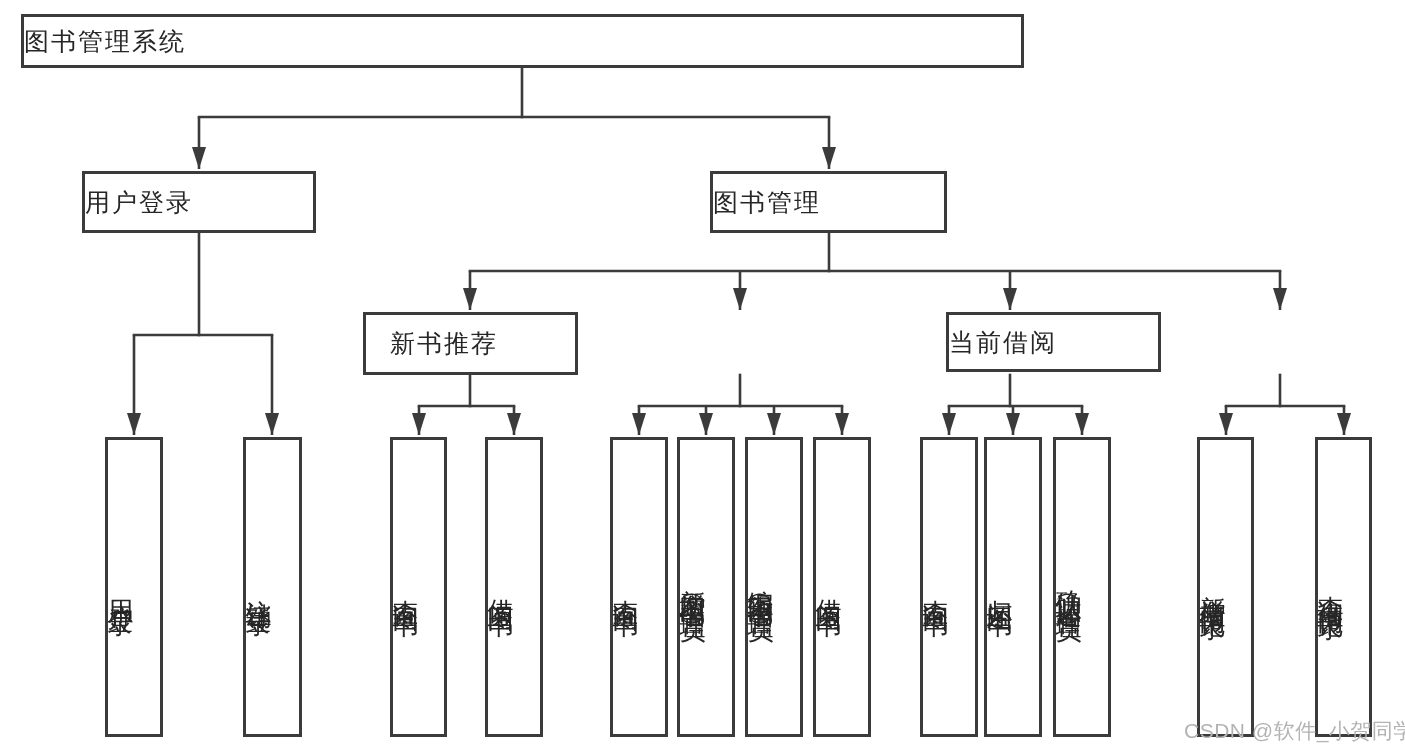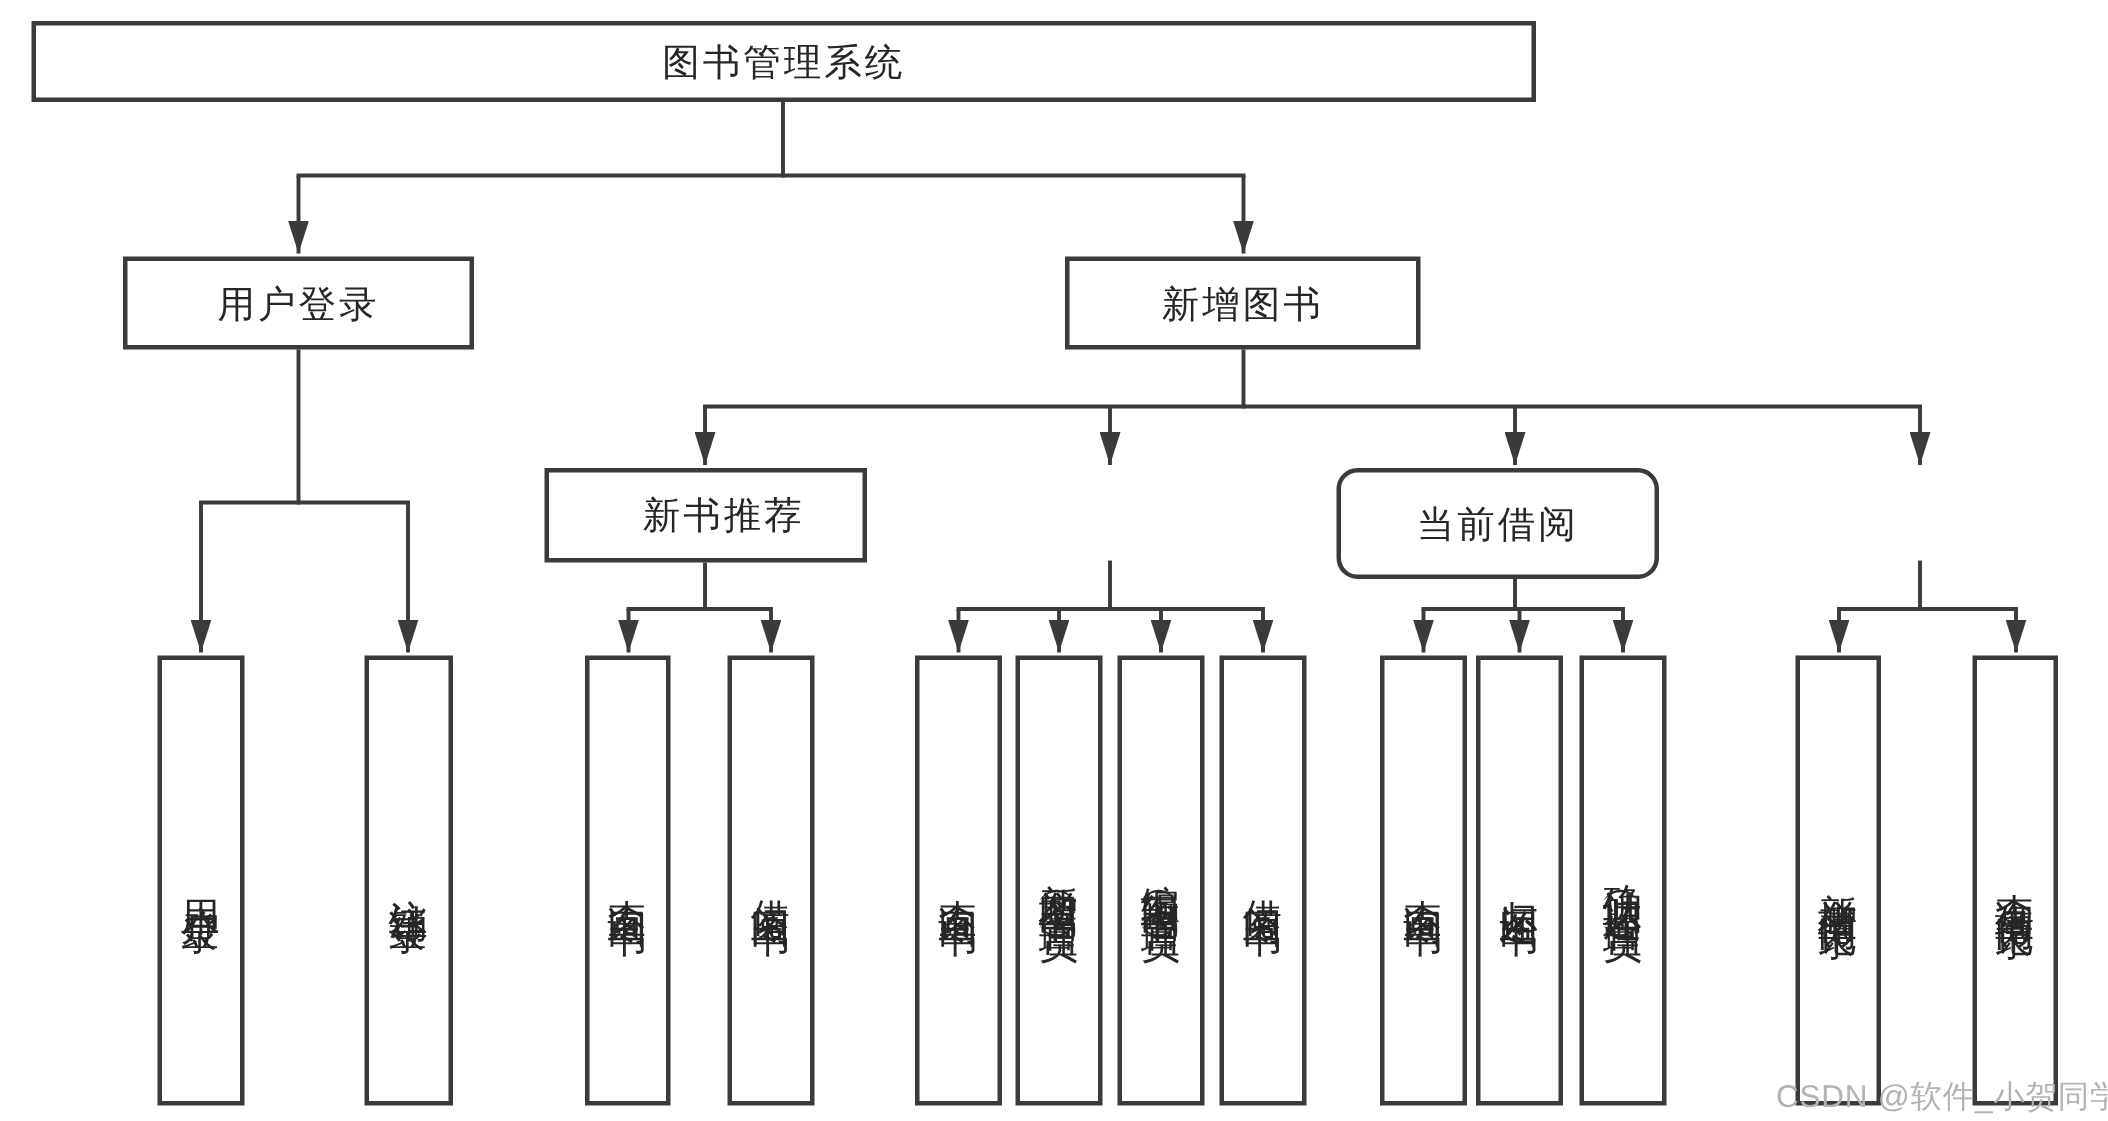--- a/index.html
+++ b/index.html
@@ -15,21 +15,21 @@
     background:var(--bg);
     overflow:hidden;
     font-family:"Liberation Sans","DejaVu Sans",sans-serif;
   }
   #connectors{position:absolute;left:0;top:0;z-index:1;pointer-events:none;}
   .box{
     position:absolute;
     box-sizing:border-box;
     background:#fff;
     border:3px solid var(--line);
-    display:flex;align-items:center;justify-content:center;
+    display:flex;align-items:center;
     color:var(--text);
     z-index:2;
   }
   .h-label{font-size:25px;letter-spacing:2px;white-space:nowrap;}
   .v-label{
     writing-mode:vertical-rl;
     text-orientation:mixed;
     font-size:26px;
     letter-spacing:4px;
     line-height:1;
@@ -101,27 +101,27 @@
   </svg>
 
   <div class="box" style="left:21px;top:14px;width:1003px;height:54px;">
     <span class="h-label">图书管理系统</span>
   </div>
 
   <div class="box" style="left:82px;top:171px;width:234px;height:62px;">
     <span class="h-label">用户登录</span>
   </div>
   <div class="box" style="left:710px;top:171px;width:237px;height:62px;">
-    <span class="h-label">新增图书</span>
+    <span class="h-label">图书管理</span>
   </div>
 
   <div class="box" style="left:363px;top:312px;width:215px;height:63px;padding-left:24px;">
     <span class="h-label">新书推荐</span>
   </div>
-  <div class="box" style="left:891px;top:312px;width:215px;height:74px;border-radius:14px;">
+  <div class="box" style="left:946px;top:312px;width:215px;height:60px;">
     <span class="h-label">当前借阅</span>
   </div>
 
   <div class="box" style="left:105px;top:437px;width:58px;height:300px;">
     <span class="v-label">用户登录</span>
   </div>
   <div class="box" style="left:243px;top:437px;width:59px;height:300px;">
     <span class="v-label">注销登录</span>
   </div>
 

